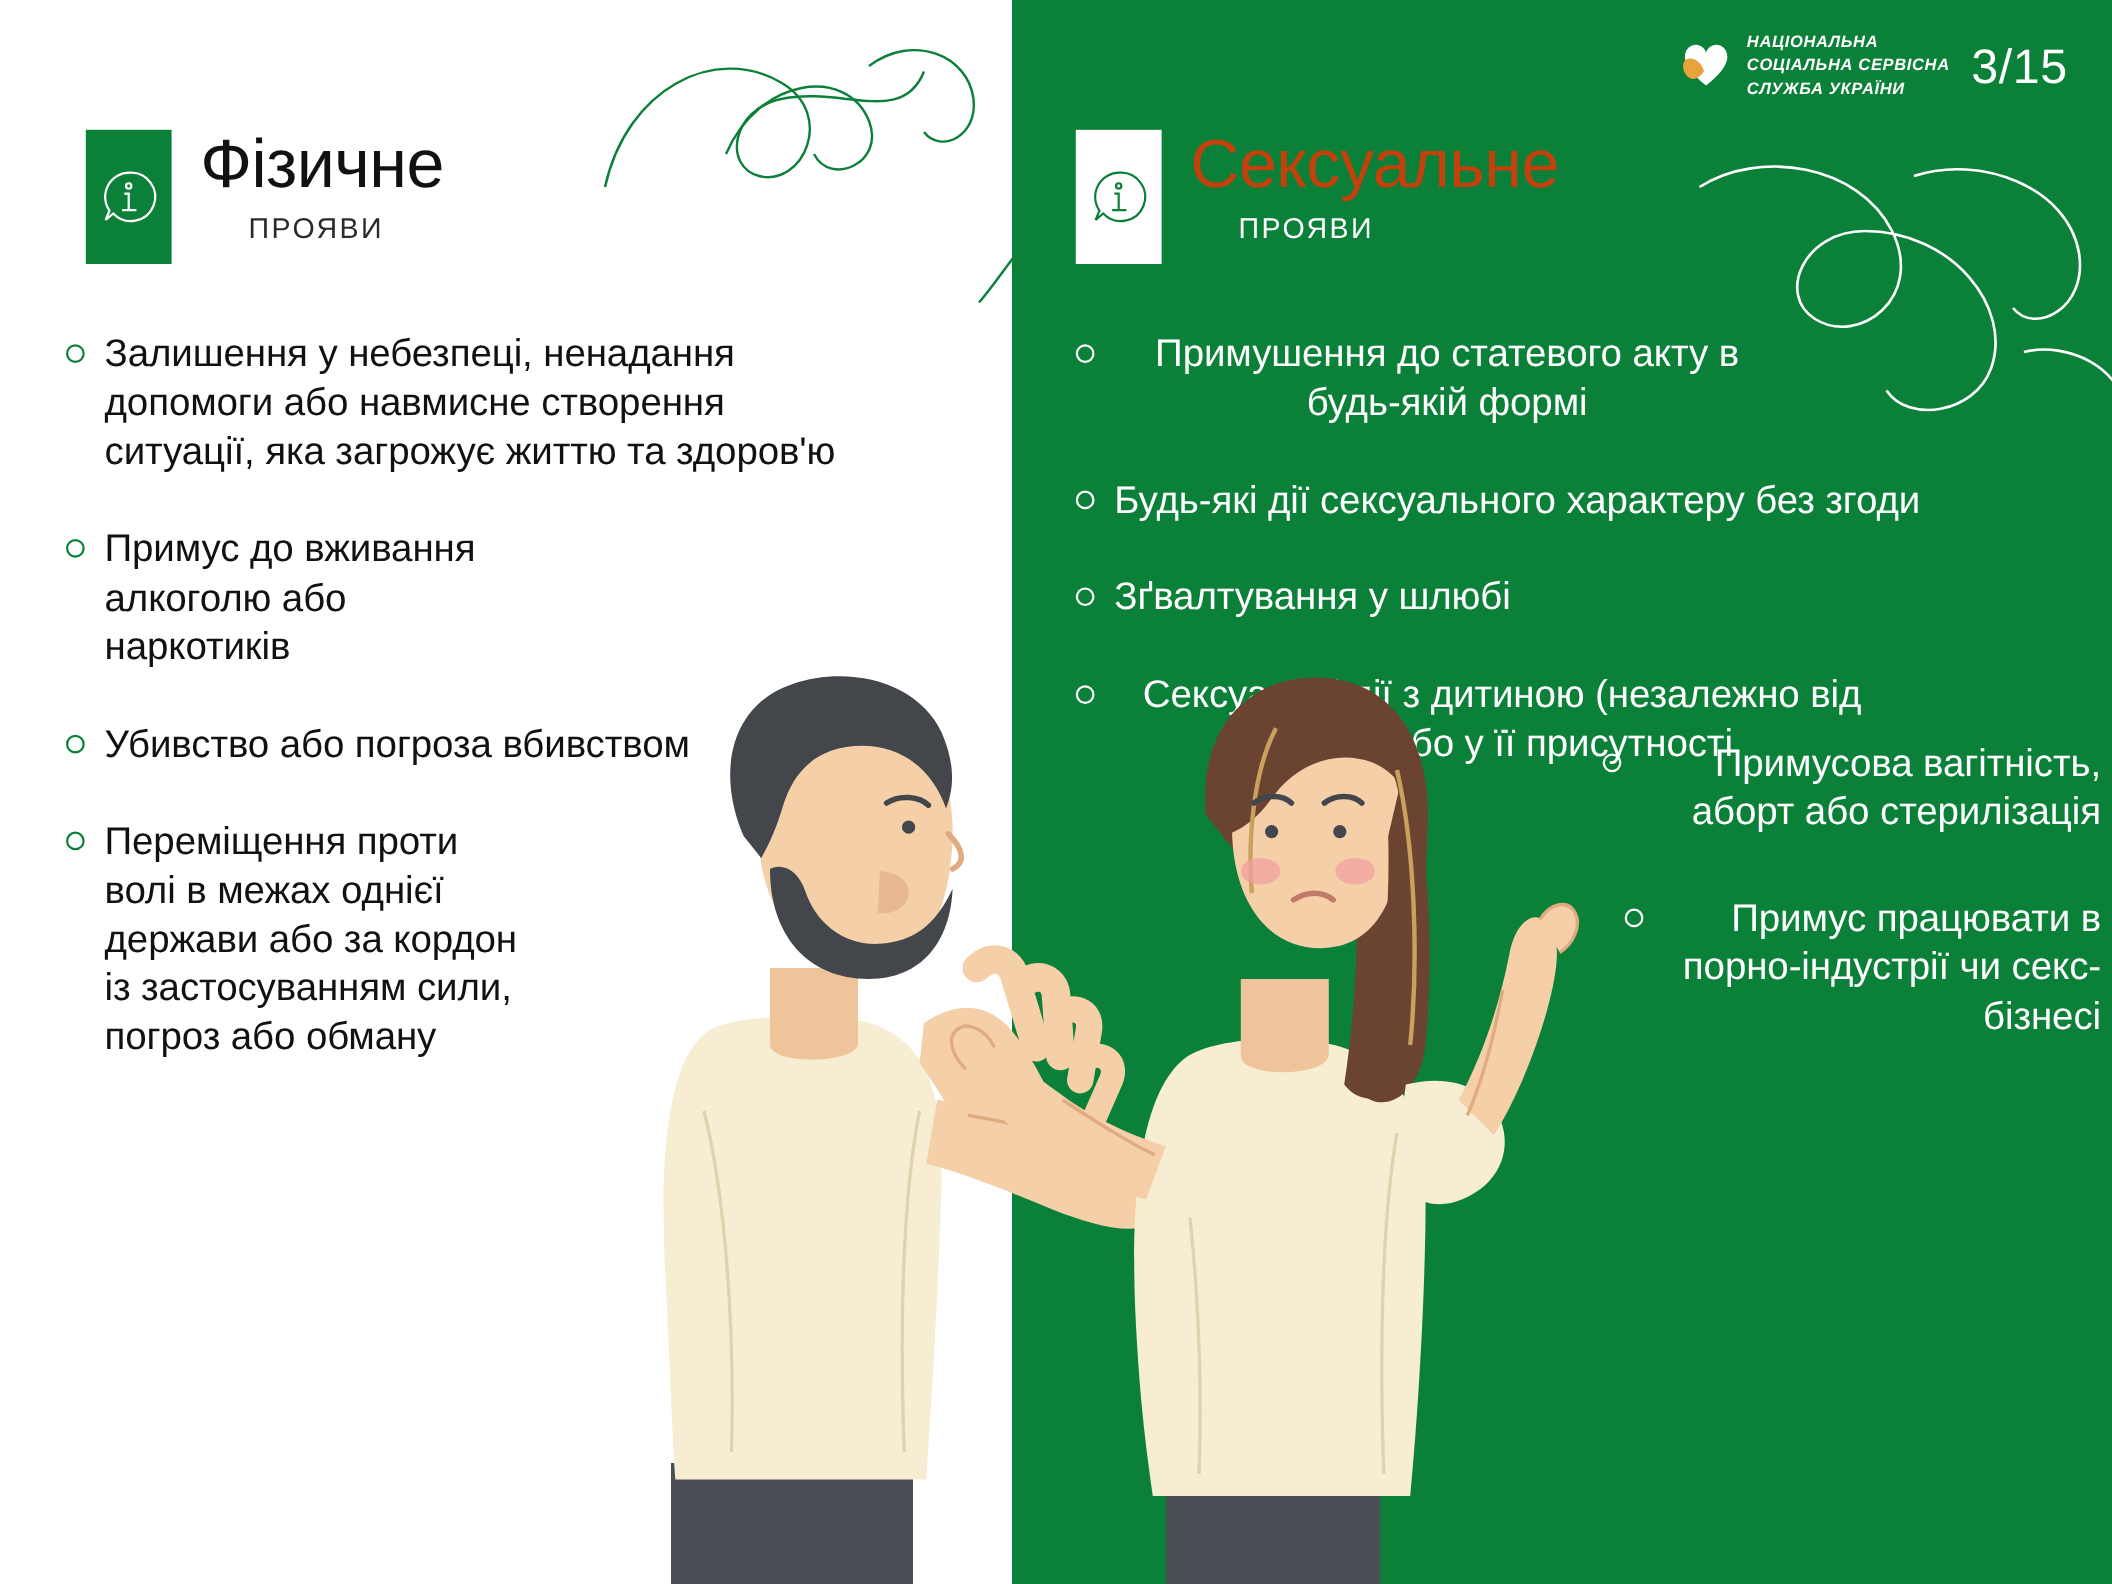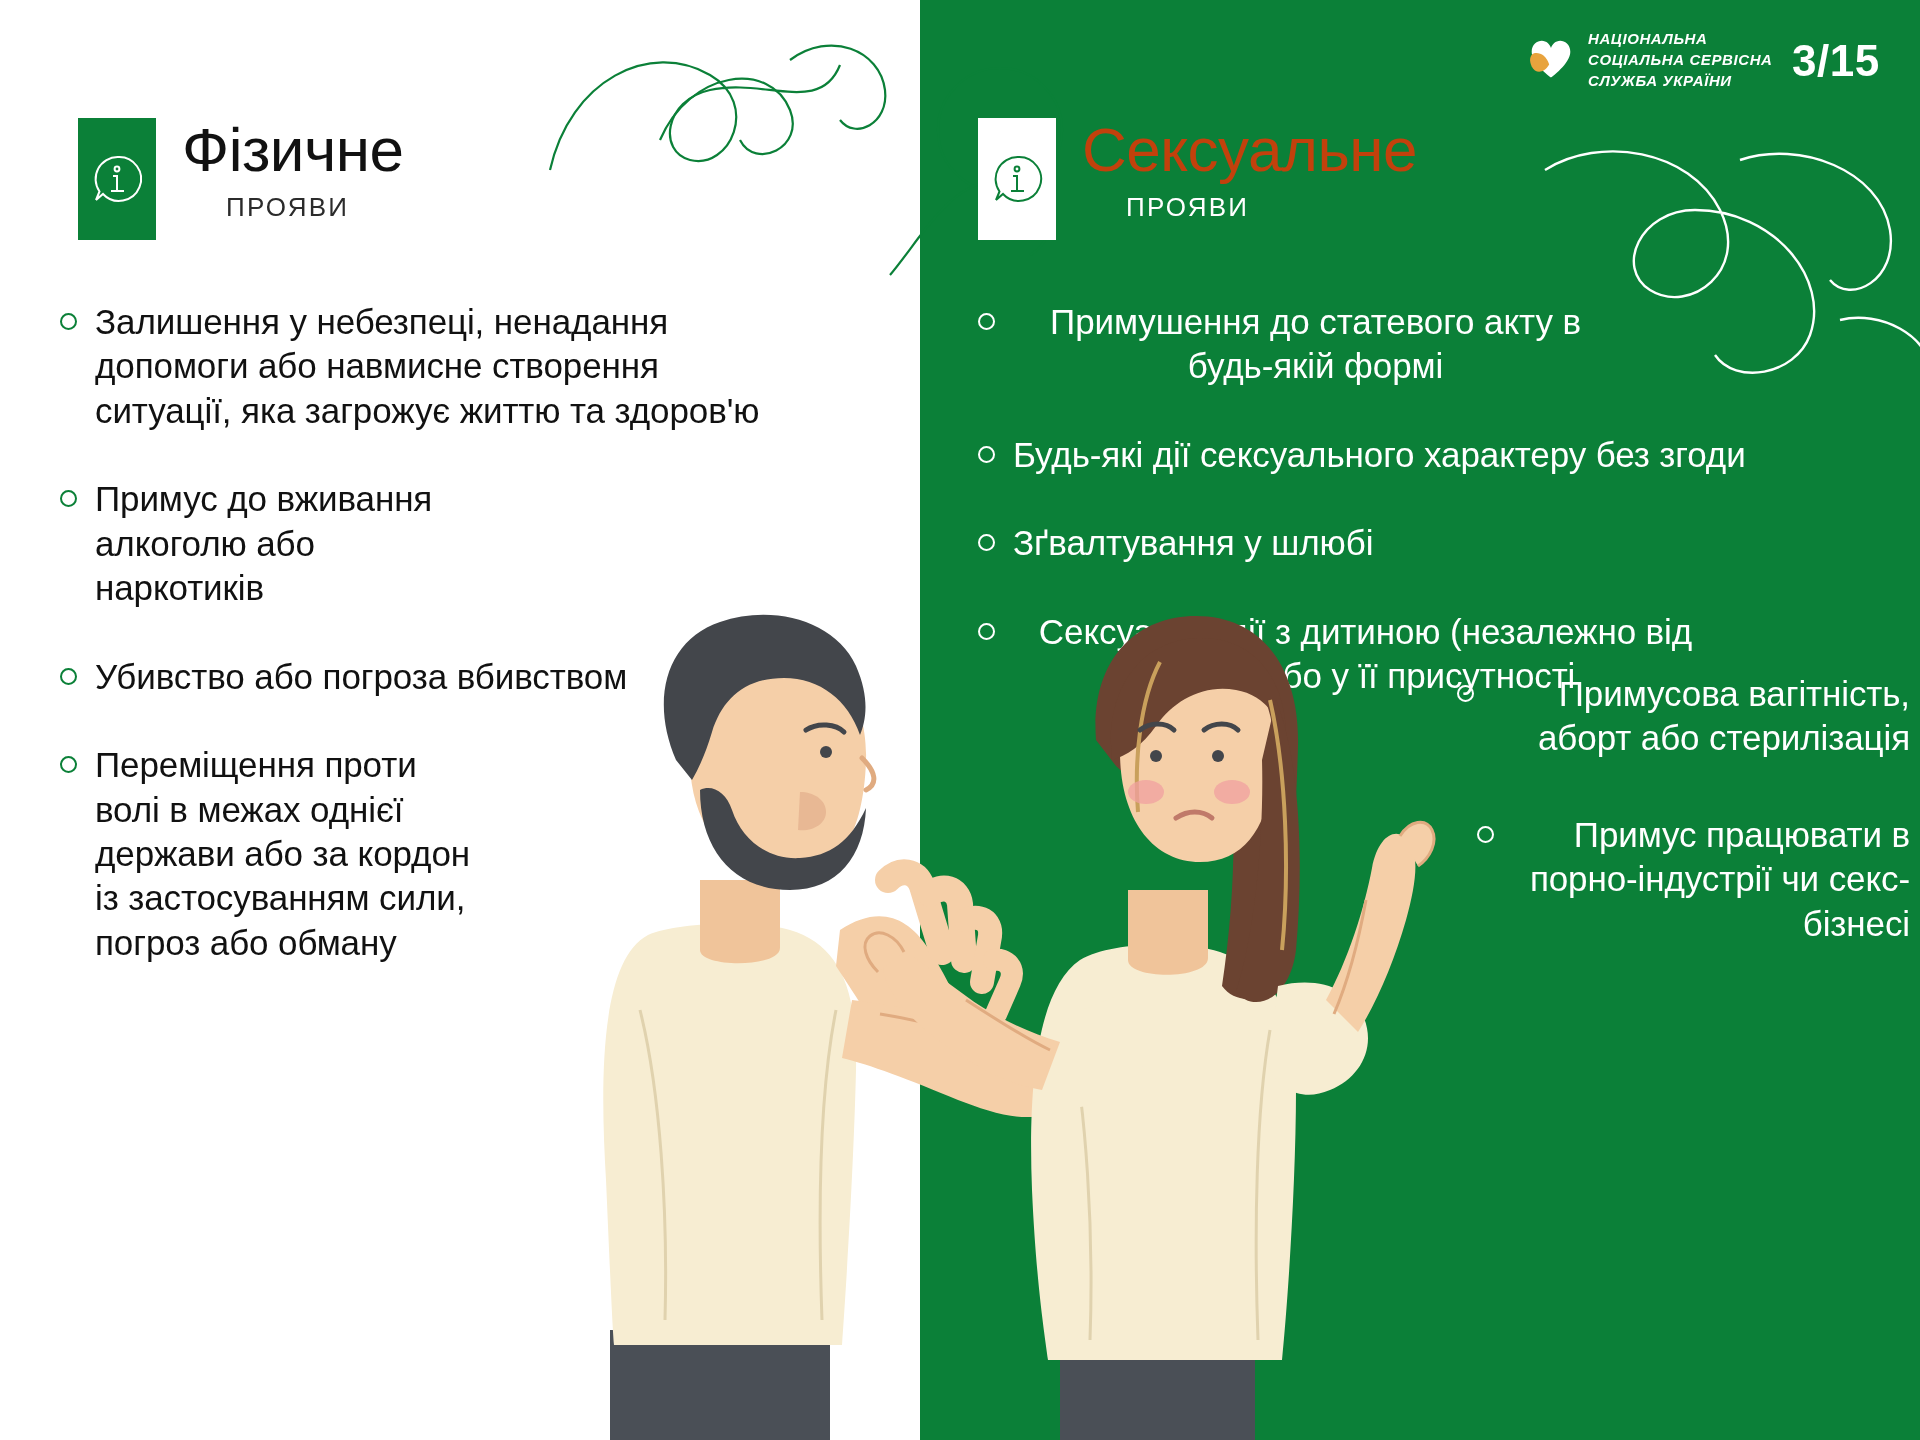--- a/index.html
+++ b/index.html
@@ -48,21 +48,21 @@
   
   .brand { position:absolute; left:1528px; top:30px; display:flex; align-items:center; gap:14px;font-style:italic; }
   .brand-mark { width:46px; height:46px; flex:0 0 auto; }
   .brand-lines { display:flex; flex-direction:column; gap:2px; }
   .brand-lines span {
     color:#ffffff; font-size:15px; font-weight:700; letter-spacing:0.6px; line-height:1.25;
     white-space:nowrap;
   }
   .page-num {
     position:absolute; left:1792px; top:36px;
-    color:#ffffff; font-size:44px; font-weight:700; letter-spacing:0.5px;
+    color:#ffffff; font-size:44px; font-weight:400; letter-spacing:0.5px;
   }
 
   
   .list { position:absolute; }
   .list-left  { left:60px;  top:300px; width:700px; }
   .list-right { left:978px; top:300px; width:640px;text-align:center; }
   .list-right-low { left:1110px; top:672px; width:800px; text-align:right; }
 
   .bullet { display:flex; gap:18px; margin-bottom:44px; }
   .bullet:last-child { margin-bottom:0; }

